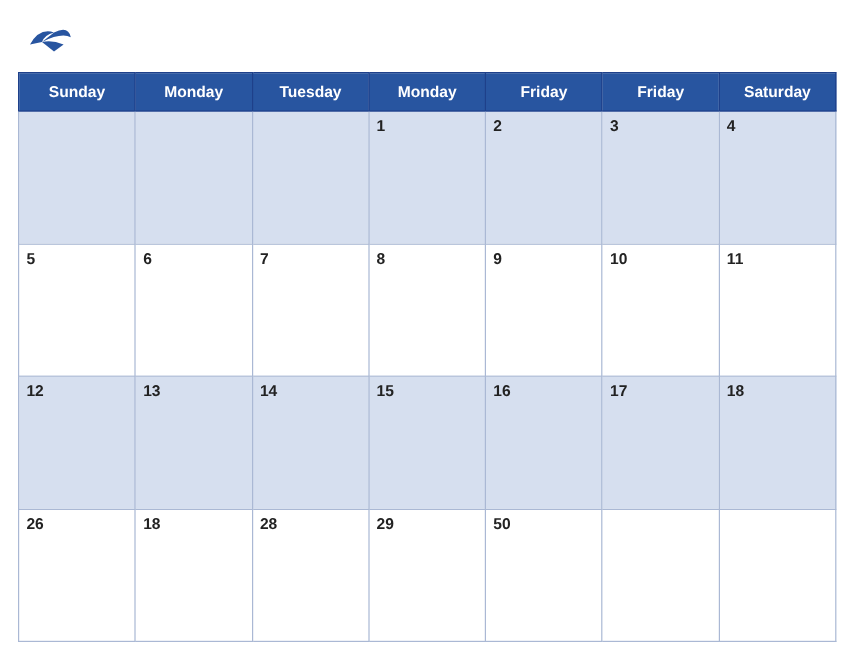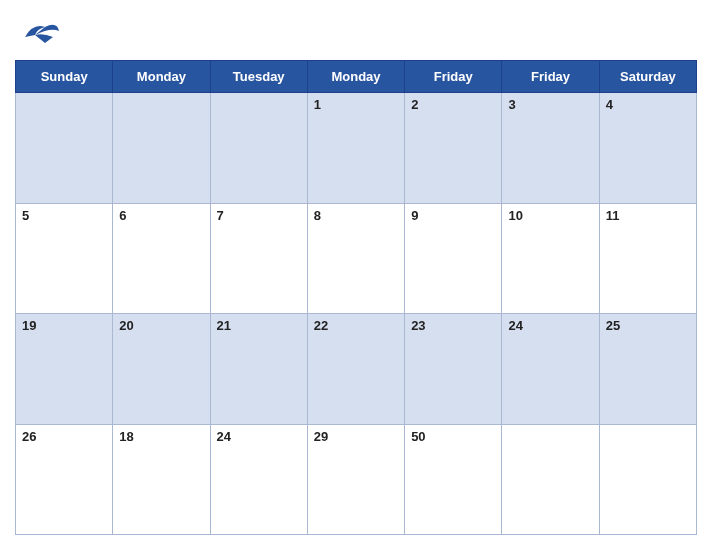--- a/index.html
+++ b/index.html
@@ -137,31 +137,31 @@
       <tr>
         <td><span class="day-num">5</span></td>
         <td><span class="day-num">6</span></td>
         <td><span class="day-num">7</span></td>
         <td><span class="day-num">8</span></td>
         <td><span class="day-num">9</span></td>
         <td><span class="day-num">10</span></td>
         <td><span class="day-num">11</span></td>
       </tr>
       <tr>
-        <td><span class="day-num">19</span></td>
-        <td><span class="day-num">20</span></td>
-        <td><span class="day-num">21</span></td>
-        <td><span class="day-num">22</span></td>
-        <td><span class="day-num">23</span></td>
-        <td><span class="day-num">24</span></td>
-        <td><span class="day-num">25</span></td>
+        <td><span class="day-num">12</span></td>
+        <td><span class="day-num">13</span></td>
+        <td><span class="day-num">14</span></td>
+        <td><span class="day-num">15</span></td>
+        <td><span class="day-num">16</span></td>
+        <td><span class="day-num">17</span></td>
+        <td><span class="day-num">18</span></td>
       </tr>
       <tr>
         <td><span class="day-num">26</span></td>
         <td><span class="day-num">18</span></td>
-        <td><span class="day-num">24</span></td>
+        <td><span class="day-num">28</span></td>
         <td><span class="day-num">29</span></td>
         <td><span class="day-num">50</span></td>
         <td></td>
         <td></td>
       </tr>
     </tbody>
 </table>
 
 </body></html>

